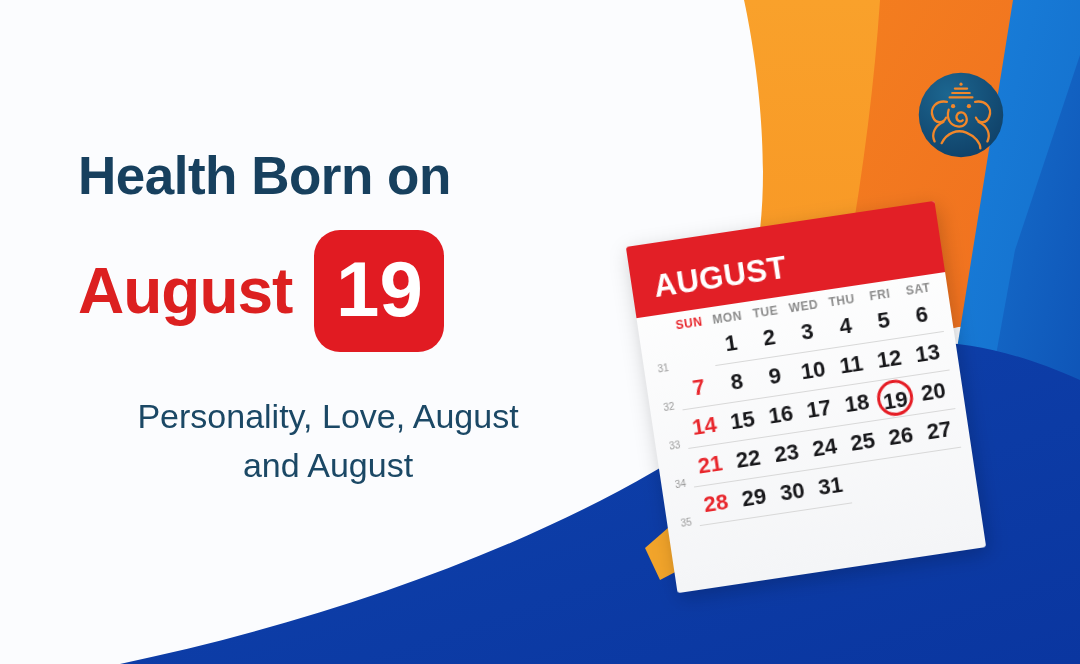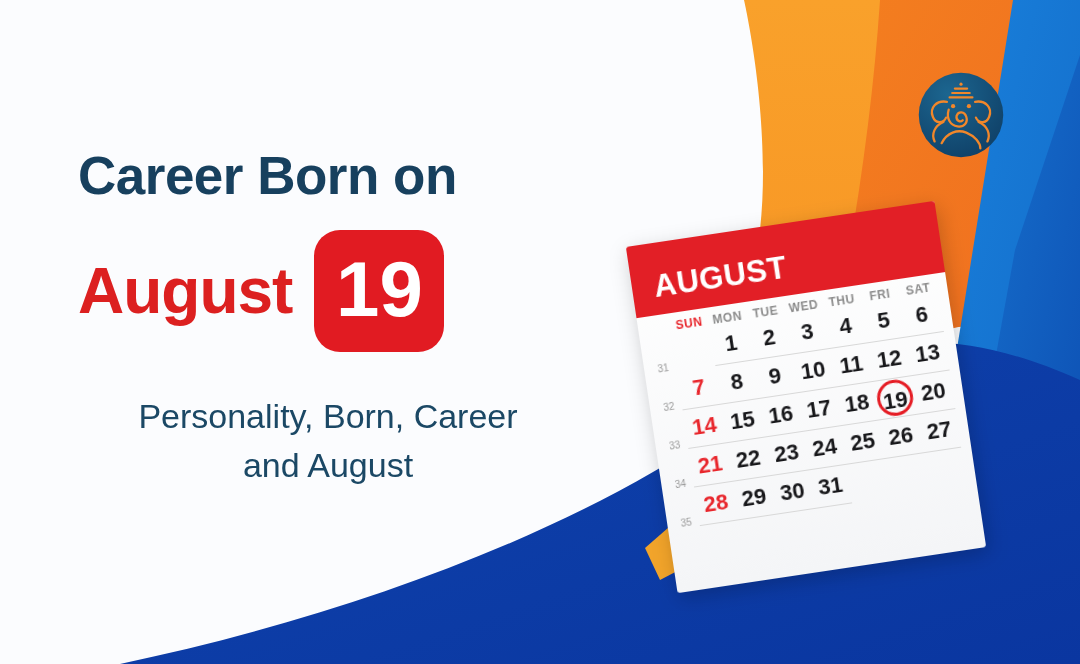--- a/index.html
+++ b/index.html
@@ -161,29 +161,29 @@
       <path d="M66 35 C 78 33 86 42 82 52 C 79 60 70 60 67 53"></path>
       <path d="M36 44 C 33 54 38 62 46 63 C 54 64 58 58 56 52
                C 54 46 47 45 45 51 C 44 56 49 59 52 56"></path>
       <path d="M30 58 C 20 62 16 72 20 80"></path>
       <path d="M70 58 C 80 62 84 72 80 80"></path>
       <path d="M28 82 C 34 70 46 66 56 70 C 66 74 72 82 72 88"></path>
     </g>
   </svg>
 
   <div class="copy">
-    <h1 class="headline">Career Born on</h1>
+    <h1 class="headline">Health Born on</h1>
 
     <div class="month-row">
       <div class="month">August</div>
       <div class="day-badge">19</div>
     </div>
 
     <p class="subhead">
-      <span>Personality, Born, Career</span><br>
+      <span>Personality, Love, August</span><br>
       <span>and August</span>
     </p>
   </div>
 
   <div class="cal-wrap">
     <div class="cal">
       <div class="cal-head">
         <span class="cal-title">AUGUST</span>
       </div>
       <div class="cal-body">

